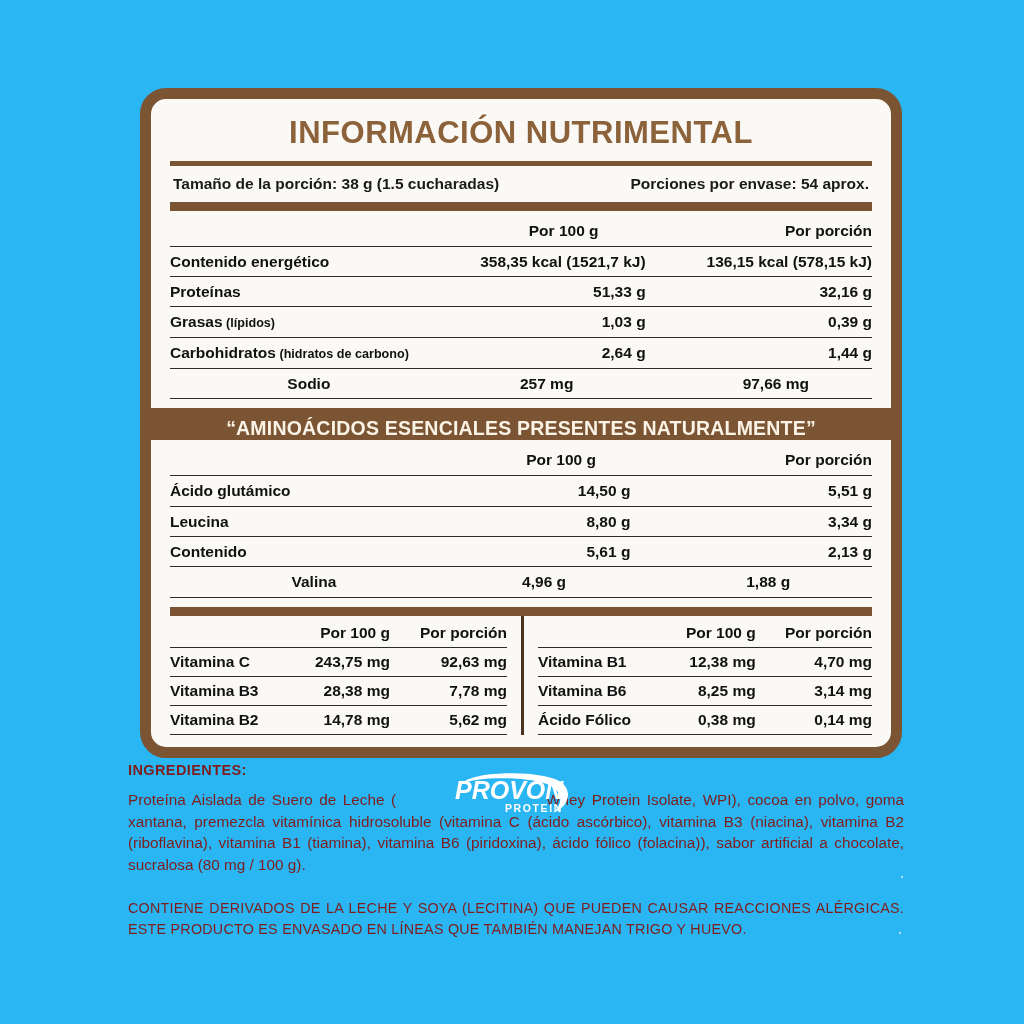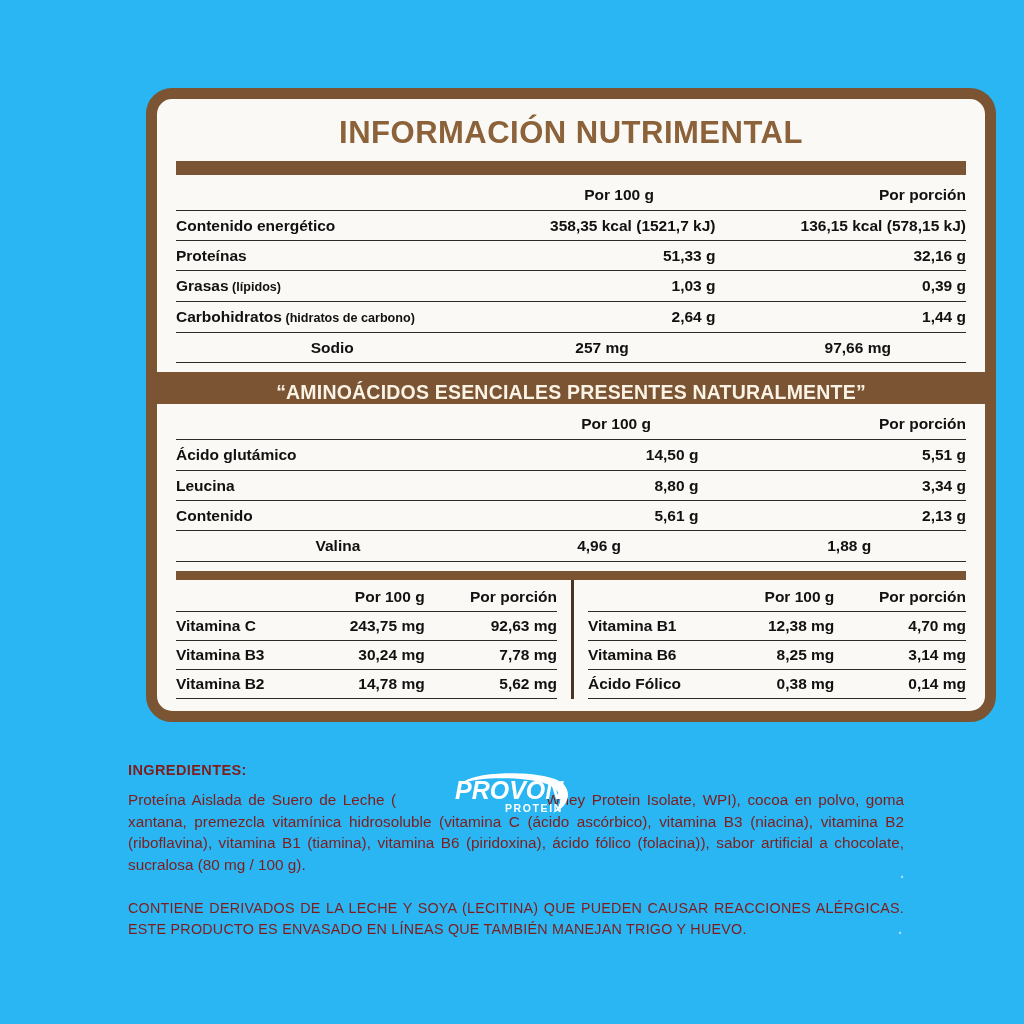--- a/index.html
+++ b/index.html
@@ -15,23 +15,23 @@
   }
   .page {
     position: relative;
     width: 1024px;
     height: 1024px;
   }
 
   
   .card {
     position: absolute;
-    left: 146px;
+    left: 140px;
     top: 88px;
-    width: 850px;
+    width: 762px;
     box-sizing: border-box;
     background: #FBF9F5;
     border: 11px solid #7B5533;
     border-radius: 26px;
     overflow: hidden;
   }
 
   .title {
     text-align: center;
     color: #8B6239;
@@ -201,20 +201,24 @@
 <body>
 
 <div class="page">
 
   <div class="card">
 
     <div class="title">INFORMACIÓN NUTRIMENTAL</div>
 
     <div class="bar bar-thin"></div>
 
+    <div class="serving-row">
+      <span>Tamaño de la porción: 38 g (1.5 cucharadas)</span>
+      <span>Porciones por envase: 54 aprox.</span>
+    </div>
 
     <div class="bar bar-thick"></div>
 
     <table class="tbl">
       <tbody id="nutrition-body">
         <tr class="hdr-row">
           <td class="c-name"></td>
           <td class="hdr-100">Por 100 g</td>
           <td class="hdr-por">Por porción</td>
         </tr>
@@ -293,21 +297,21 @@
               <td>Por 100 g</td>
               <td>Por porción</td>
             </tr>
           <tr class="vrow">
                 <td class="v-name">Vitamina C</td>
                 <td>243,75 mg</td>
                 <td>92,63 mg</td>
               </tr>
               <tr class="vrow">
                 <td class="v-name">Vitamina B3</td>
-                <td>30,24 mg</td>
+                <td>28,38 mg</td>
                 <td>7,78 mg</td>
               </tr>
               <tr class="vrow">
                 <td class="v-name">Vitamina B2</td>
                 <td>14,78 mg</td>
                 <td>5,62 mg</td>
               </tr>
             </tbody>
         </table>
       </div>

